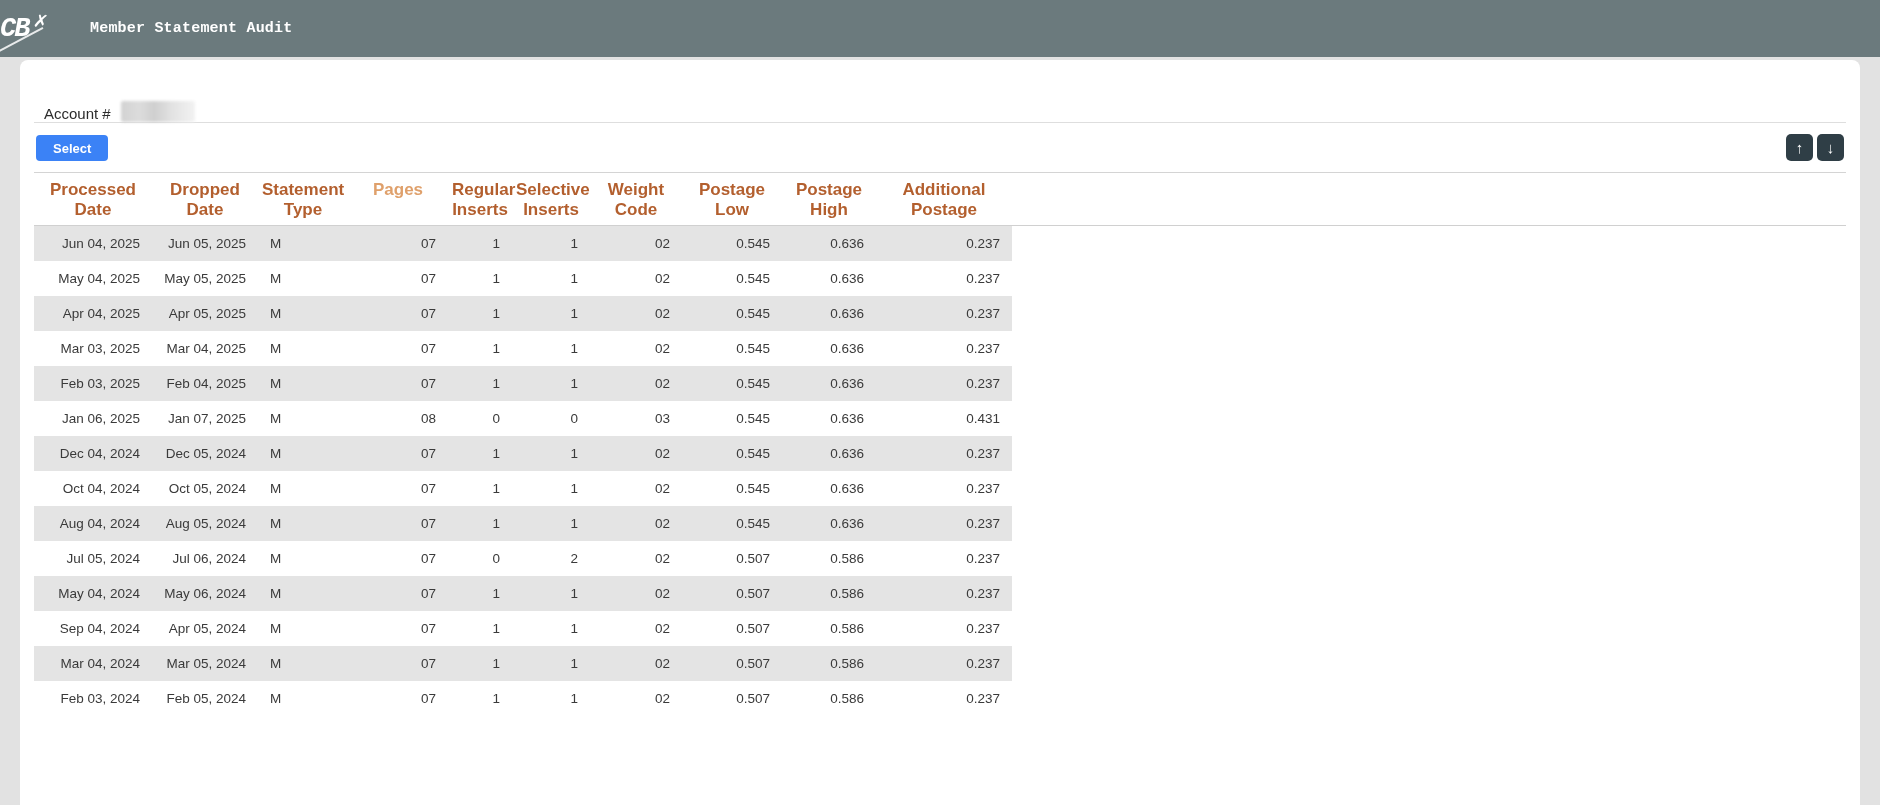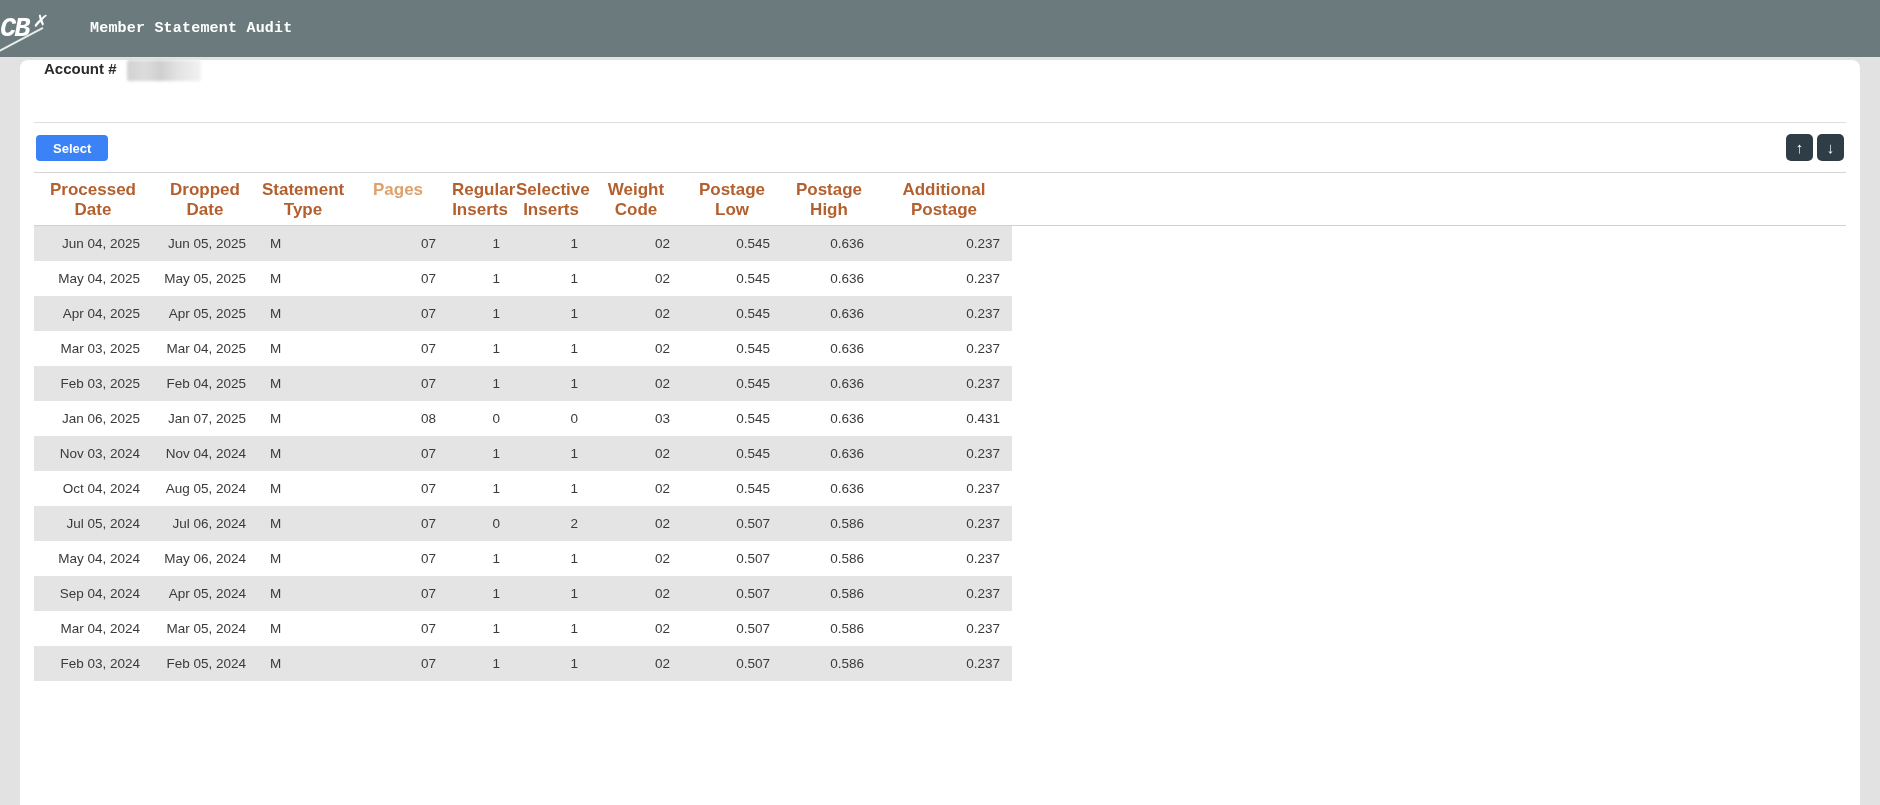--- a/index.html
+++ b/index.html
@@ -30,21 +30,21 @@
     background: #ffffff; transform: rotate(-28deg); opacity: .85;
   }
   .app-title { font-size: 15px; font-weight: bold; margin-left: 28px; letter-spacing: .2px; }
 
   
   .card {
     position: absolute; left: 20px; right: 20px; top: 60px; bottom: -20px;
     background: #ffffff; border-radius: 8px; padding: 0 14px;
   }
   .account-row {
-    display: flex; align-items: flex-start; height: 62px; padding-left: 10px; font-weight: bold;
+    display: flex; align-items: flex-end; height: 62px; padding-left: 10px;
   }
   .account-label { font-size: 15px; color: #2b2b2b; }
   .account-value-redacted {
     width: 74px; height: 21px; margin-left: 10px; border-radius: 2px;
     background: linear-gradient(90deg, #d2d2d2 0%, #dcdcdc 25%, #cfcfcf 45%, #e3e3e3 70%, #f2f2f2 100%);
     filter: blur(1.5px);
   }
   .card-divider { height: 1px; background: #dedede; }
 
   .toolbar {
@@ -214,34 +214,47 @@
           <td class="col-3">08</td>
           <td class="col-4">0</td>
           <td class="col-5">0</td>
           <td class="col-6">03</td>
           <td class="col-7">0.545</td>
           <td class="col-8">0.636</td>
           <td class="col-9">0.431</td>
           <td class="filler"></td>
         </tr>
         <tr>
-          <td class="col-0">Nov 03, 2024</td>
-          <td class="col-1">Nov 04, 2024</td>
+          <td class="col-0">Dec 04, 2024</td>
+          <td class="col-1">Dec 05, 2024</td>
           <td class="col-2">M</td>
           <td class="col-3">07</td>
           <td class="col-4">1</td>
           <td class="col-5">1</td>
           <td class="col-6">02</td>
           <td class="col-7">0.545</td>
           <td class="col-8">0.636</td>
           <td class="col-9">0.237</td>
           <td class="filler"></td>
         </tr>
         <tr>
           <td class="col-0">Oct 04, 2024</td>
+          <td class="col-1">Oct 05, 2024</td>
+          <td class="col-2">M</td>
+          <td class="col-3">07</td>
+          <td class="col-4">1</td>
+          <td class="col-5">1</td>
+          <td class="col-6">02</td>
+          <td class="col-7">0.545</td>
+          <td class="col-8">0.636</td>
+          <td class="col-9">0.237</td>
+          <td class="filler"></td>
+        </tr>
+        <tr>
+          <td class="col-0">Aug 04, 2024</td>
           <td class="col-1">Aug 05, 2024</td>
           <td class="col-2">M</td>
           <td class="col-3">07</td>
           <td class="col-4">1</td>
           <td class="col-5">1</td>
           <td class="col-6">02</td>
           <td class="col-7">0.545</td>
           <td class="col-8">0.636</td>
           <td class="col-9">0.237</td>
           <td class="filler"></td>

